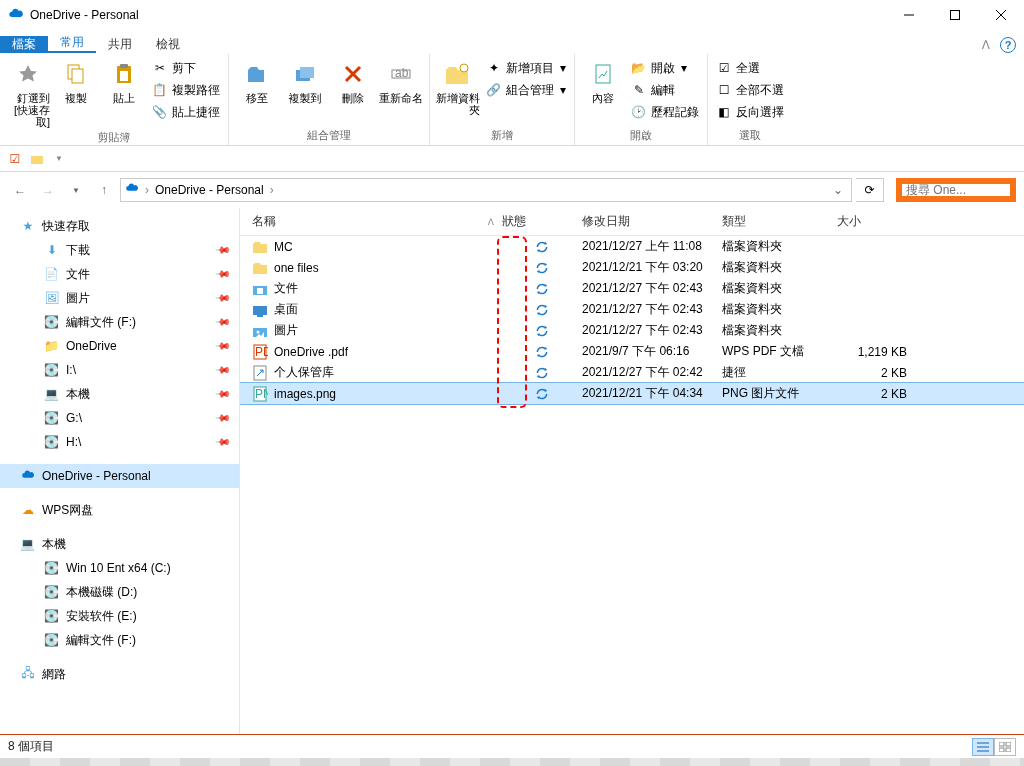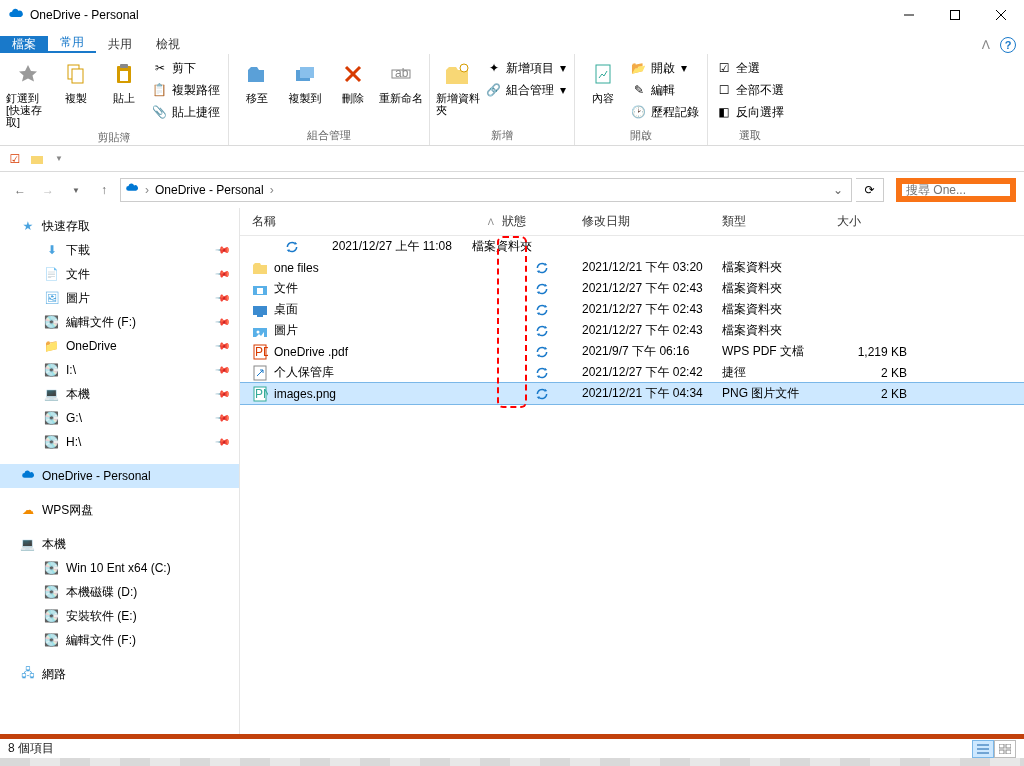--- a/index.html
+++ b/index.html
@@ -21,21 +21,21 @@
 .ribbon-right .help { color: #1979ca; font-weight: bold; width:16px; height:16px; border:1px solid #1979ca; border-radius:50%; display:flex; align-items:center; justify-content:center; font-size:11px;}
 .ribbon-right .collapse { color:#888; }
 
 
 .ribbon { height: 92px; display: flex; background: #fff; border-bottom: 1px solid #dadada; }
 .ribbon-group { border-right: 1px solid #e2e2e2; padding: 2px 6px 0 6px; display: flex; flex-direction: column; }
 .ribbon-group .group-content { flex: 1; display: flex; align-items: flex-start; gap: 4px; }
 .ribbon-group .group-label { text-align: center; font-size: 11px; color: #666; padding: 2px 0; }
 .big-btn { width: 44px; display: flex; flex-direction: column; align-items: center; padding-top: 2px; gap: 2px; }
 .big-btn .glyph { width: 32px; height: 32px; display: flex; align-items: center; justify-content: center; }
-.big-btn .lbl { font-size: 11px; text-align: left; line-height: 1.1; }
+.big-btn .lbl { font-size: 11px; text-align: right; line-height: 1.1; }
 .small-stack { display: flex; flex-direction: column; gap: 2px; padding-top: 2px; }
 .small-item { display: flex; align-items: center; gap: 4px; font-size: 11px; height: 20px; padding: 0 2px; }
 .small-item .ic { width: 16px; height: 16px; display: inline-flex; align-items: center; justify-content: center; }
 
 
 .qat { height: 26px; border-bottom: 1px solid #dadada; display: flex; align-items: center; padding: 0 6px; gap: 4px; }
 .qat .q { width: 18px; height: 18px; display:flex; align-items:center; justify-content:center; }
 
 
 .addrbar { height: 36px; display: flex; align-items: center; padding: 0 8px; gap: 4px; }
@@ -77,21 +77,21 @@
 .row .c-type { width: 115px; }
 .row .c-size { width: 70px; text-align: right; }
 .row .fic { width: 16px; height: 16px; flex-shrink: 0; display:inline-flex; align-items:center; justify-content:center; }
 
 .sync-ic { color: #1979ca; }
 
 
 .highlight-box { position: absolute; border: 2px dashed #f00; pointer-events: none; border-radius: 6px; }
 
 
-.statusbar { height: 24px; border-top: 5px solid #c2410c; display: flex; align-items: center; padding: 0 8px; font-size: 12px; color: #1a1a1a; justify-content: center; }
+.statusbar { height: 24px; border-top: 1px solid #c2410c; display: flex; align-items: center; padding: 0 8px; font-size: 12px; color: #1a1a1a; justify-content: center; }
 .statusbar .views { margin-left: auto; display: flex; gap: 0; }
 .statusbar .vbtn { width: 22px; height: 18px; border: 1px solid #bbb; display:flex; align-items:center; justify-content:center; }
 .statusbar .vbtn.active { background: #cde8ff; border-color:#7ab7e8; }
 
 
 .artifact { height: 8px; background: repeating-linear-gradient(90deg,#d9d9d9 0 30px,#e8e8e8 30px 60px); }
 </style>
 </head>
 <body>
 
@@ -435,20 +435,29 @@
           <span class="sort-ind">ᐱ</span>
         </div>
       <div class="col-status">狀態</div>
       <div class="col-date">修改日期</div>
       <div class="col-type">類型</div>
       <div class="col-size">大小</div>
     </div>
     <div class="file-rows" id="file-rows">
 
       <div class="row">
+          <div class="c-name">
+            <span class="fic">
+              <svg width="16" height="16">
+                <rect x="1" y="5" width="14" height="9" fill="#f8d775"></rect>
+                <path d="M1 5l2-2h5l1 2" fill="#f8d775"></path>
+              </svg>
+            </span>
+            <span>MC</span>
+          </div>
           <div class="c-status">
             <svg class="sync-ic" width="14" height="14" viewBox="0 0 24 24">
               <path fill="none" stroke="#1979ca" stroke-width="2.5" d="M4 12a8 8 0 0113-6M20 12a8 8 0 01-13 6"></path>
               <path fill="#1979ca" d="M17 3l-1 5 5-1zM7 21l1-5-5 1z"></path>
             </svg>
           </div>
           <div class="c-date">2021/12/27 上午 11:08</div>
           <div class="c-type">檔案資料夾</div>
           <div class="c-size"></div>
         </div>

